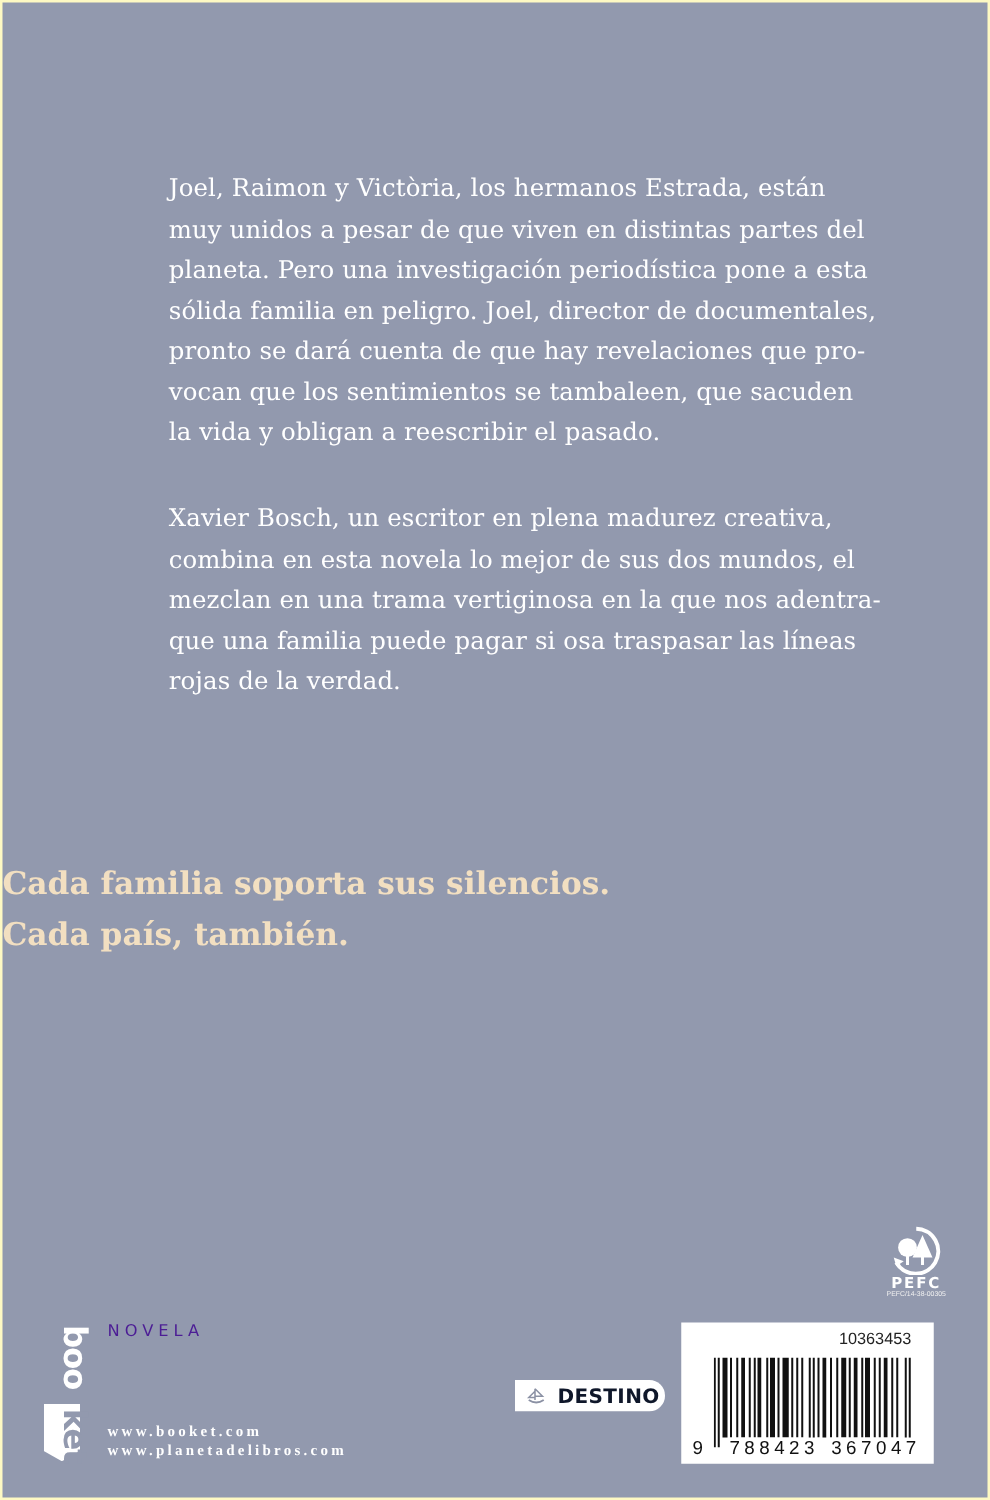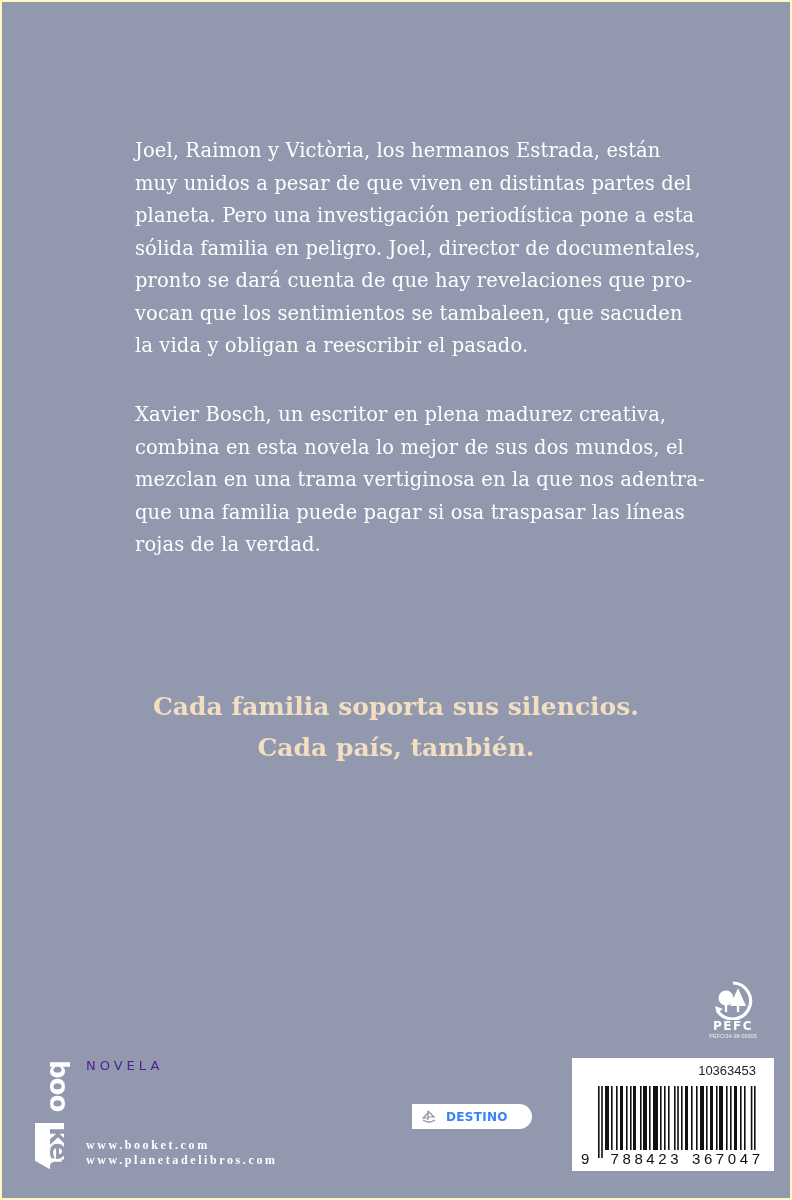--- a/index.html
+++ b/index.html
@@ -21,21 +21,21 @@
       color: #ffffff;
       letter-spacing: 0.1px;
     }
     .blurb .line { display: block; white-space: nowrap; }
     #p1 { top: 133px; }
     #p2 { top: 397px; }
     .tagline {
       position: absolute;
       left: 0; width: 100%;
       top: 684px;
-      text-align: center;
+      text-align: left;
       font-family: "DejaVu Serif", "Liberation Serif", serif;
       font-weight: bold;
       font-size: 25px;
       line-height: 41px;
       color: #f2dfc1;
     }
     .tagline .line { display: block; }
     
     .pefc {
       position: absolute;
@@ -110,30 +110,29 @@
       left: 410px; top: 1102px;
       width: 120px; height: 25px;
       background: #fff;
       border-radius: 0 13px 13px 0;
       display: flex; align-items: center;
       padding-left: 8px;
       gap: 8px;
     }
     .destino .label {
       font-family: "DejaVu Sans", "Liberation Sans", sans-serif;
-      font-weight: bold; font-size: 12px; color: #3b82f6;
+      font-weight: bold; font-size: 16px; color: #0f172a;
       letter-spacing: 0.3px;
     }
     
     .barcode-box {
       position: absolute;
       left: 543px; top: 1056px;
       width: 202px; height: 113px;
       background: #ffffff;
-      margin-left: 27px;
     }
     .barcode-box .code-top {
       position: absolute; right: 18px; top: 5px;
       font-family: "Liberation Sans", sans-serif;
       font-size: 13px; color: #222;
     }
     .barcode-box .bars {
       position: absolute; left: 26px; top: 28px;
       width: 158px; height: 72px;
     }

